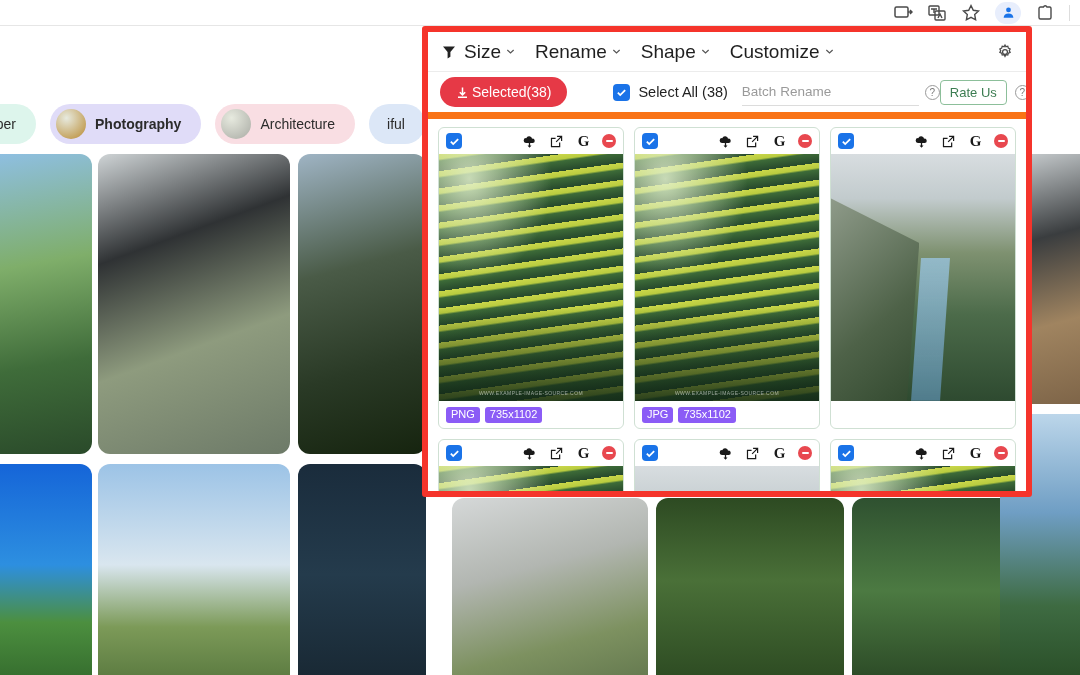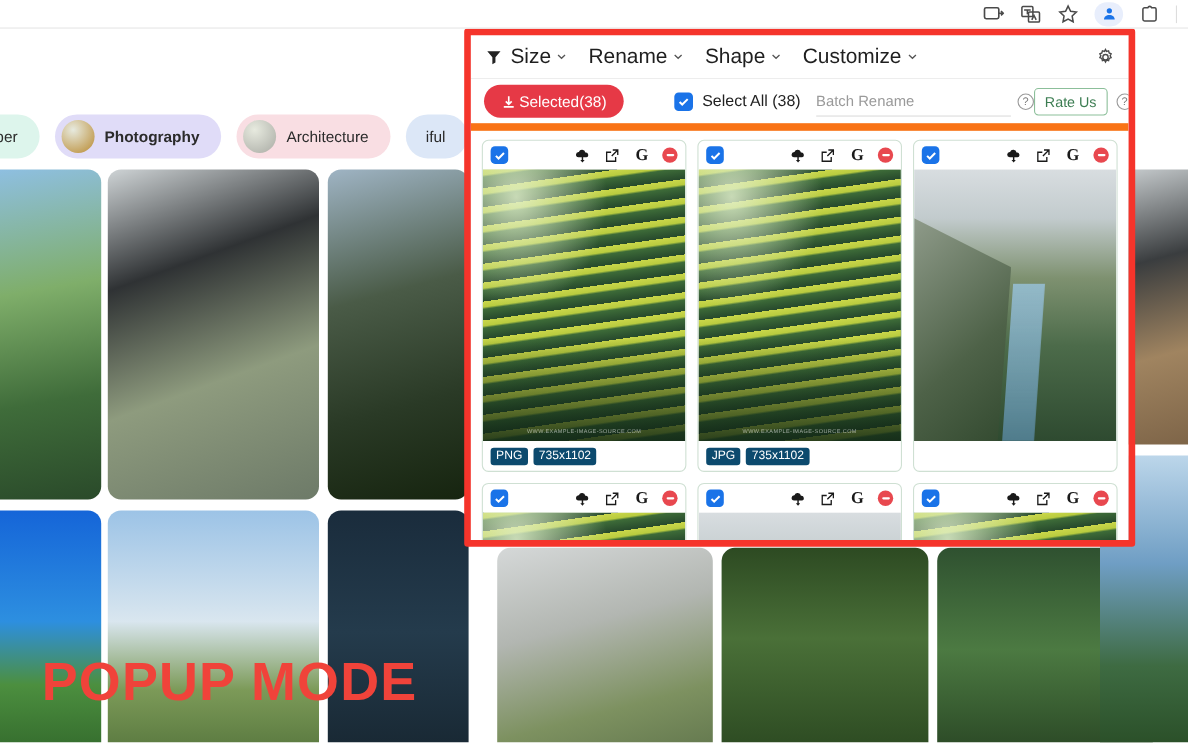--- a/index.html
+++ b/index.html
@@ -145,21 +145,21 @@
   }
   .minus-btn span { display:block; width:7px; height:1.6px; background:#fff; border-radius:1px; }
 
   .card-img { height:247px; flex:none; position:relative; overflow:hidden; background:#f3f3f3; }
   .watermark {
     position:absolute; bottom:5px; left:0; right:0; text-align:center;
     font-size:5px; color:rgba(255,255,255,.55); letter-spacing:.4px;
   }
   .card-foot { height:27px; flex:none; display:flex; align-items:center; gap:5px; padding:0 7px; }
   .badge {
-    background:#0c4a6e; color:#fff; font-size:11px; border-radius:3px;
+    background:#8b5cf6; color:#fff; font-size:11px; border-radius:3px;
     padding:2.5px 5px; line-height:1; white-space:nowrap;text-align:center;
   }
 
   
   .scene-terrace { position:absolute; inset:0;
     background:
       linear-gradient(to bottom, rgba(255,255,255,0) 62%, rgba(18,40,22,.85) 100%),
       repeating-linear-gradient(172deg, #c9d64a 0px, #b9cc3f 5px, #3d6b38 7px, #27492c 17px),
       linear-gradient(to bottom, #cfe0c2, #5d8a55 45%, #1e3a22);
   }
@@ -244,21 +244,20 @@
         <div class="tile" style="left: 298px; top: 0px; width: 128px; height: 300px; background: linear-gradient(165deg, rgb(159, 180, 196) 0%, rgb(74, 91, 71) 38%, rgb(42, 58, 38) 70%, rgb(22, 36, 15));"></div>
         <div class="tile" style="left: -42px; top: 310px; width: 134px; height: 240px; background: linear-gradient(rgb(21, 101, 216) 0%, rgb(45, 143, 224) 42%, rgb(76, 143, 63) 66%, rgb(44, 95, 39));"></div>
         <div class="tile" style="left: 98px; top: 310px; width: 192px; height: 240px; background: linear-gradient(rgb(156, 195, 230) 0%, rgb(217, 230, 239) 42%, rgb(124, 154, 88) 68%, rgb(76, 108, 54));"></div>
         <div class="tile" style="left: 298px; top: 310px; width: 128px; height: 240px; background: linear-gradient(rgb(26, 44, 60) 0%, rgb(36, 59, 76) 46%, rgb(22, 36, 46) 100%);"></div>
         <div class="tile" style="left: 452px; top: 344px; width: 196px; height: 206px; background: linear-gradient(165deg, rgb(213, 216, 216) 0%, rgb(178, 182, 177) 35%, rgb(125, 145, 96) 68%, rgb(90, 111, 72));"></div>
         <div class="tile" style="left: 656px; top: 344px; width: 188px; height: 206px; background: linear-gradient(rgb(45, 74, 34) 0%, rgb(74, 112, 56) 40%, rgb(38, 66, 29) 100%);"></div>
         <div class="tile" style="left: 852px; top: 344px; width: 196px; height: 206px; background: linear-gradient(rgb(47, 81, 48) 0%, rgb(76, 122, 66) 45%, rgb(35, 61, 31) 100%);"></div>
         <div class="tile" style="left: 1000px; top: 0px; width: 110px; height: 250px; background: linear-gradient(165deg, rgb(207, 212, 214) 0%, rgb(58, 61, 63) 34%, rgb(160, 132, 96) 66%, rgb(123, 98, 70));"></div>
         <div class="tile" style="left: 1000px; top: 260px; width: 110px; height: 290px; background: linear-gradient(rgb(188, 214, 234) 0%, rgb(111, 158, 196) 34%, rgb(62, 107, 66) 66%, rgb(35, 69, 31));"></div>
       </div>
-    <div class="popup-mode-text">POPUP MODE</div>
   </div>
 
   <div class="popup">
 
     <div class="popup-toolbar">
       <div class="filter-icon">
         <svg viewBox="0 0 14 14" fill="currentColor">
             <path d="M1 1.6h12l-4.6 5.4v4.8l-2.8 1.6V7z"></path>
           </svg>
       </div>

